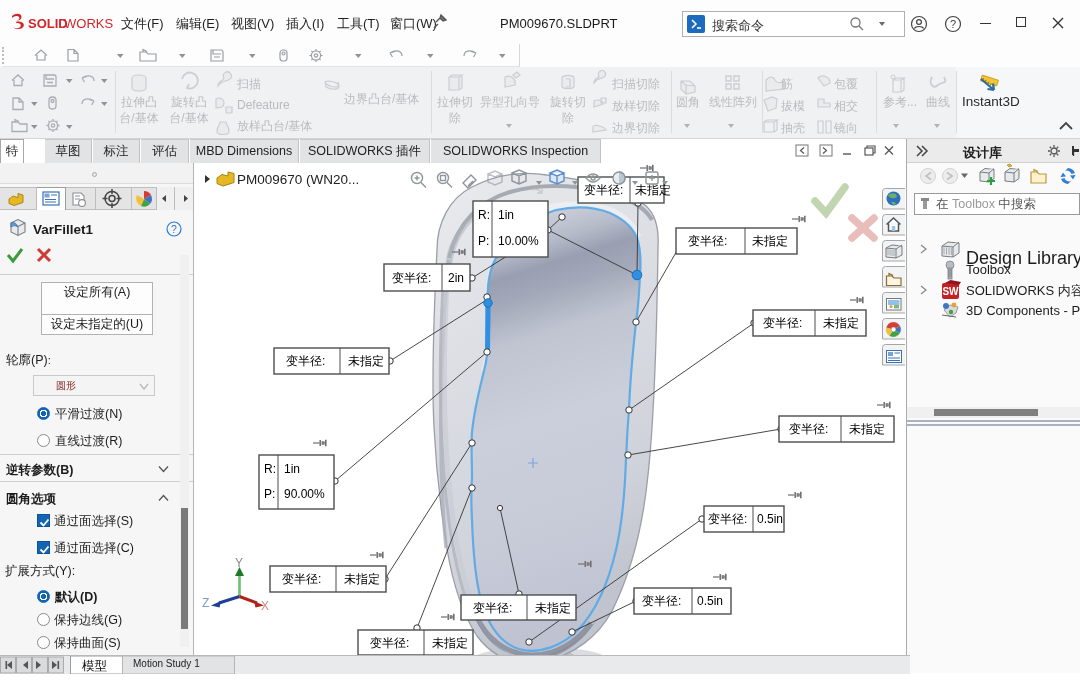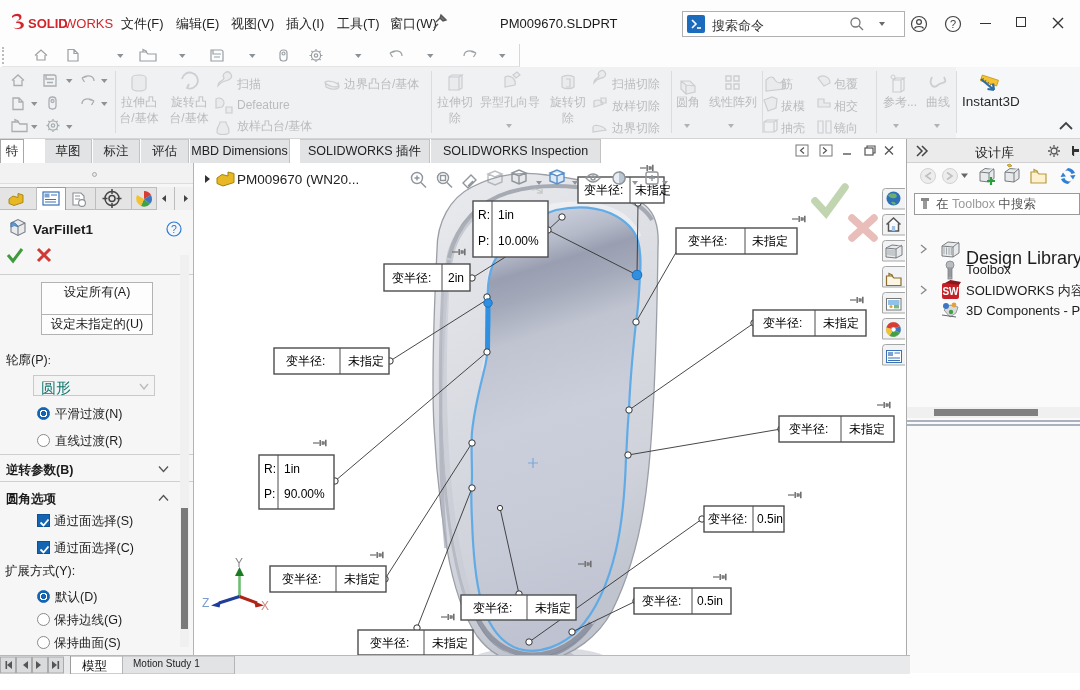--- a/index.html
+++ b/index.html
@@ -186,21 +186,21 @@
       <path d="M2 1.5 v2 M5 2.5 v2 M8 3.5 v2 M11 4.5 v2 M14 5.5 v2" stroke="#8a6d12" stroke-width="0.9" transform="rotate(18)"></path>
       <path d="M-1 3 L12 14 M12 14 l-6.5 -1 M12 14 l-1 -6.5" stroke="#2e6da4" stroke-width="2.2" fill="none"></path>
     </g>
   </svg>
 
   <div class="rlabel rlabelc" style="left:116px;top:27px;width:46px;line-height:16px">拉伸凸<br>台/基体</div>
   <div class="rlabel rlabelc" style="left:166px;top:27px;width:46px;line-height:16px">旋转凸<br>台/基体</div>
   <div class="rlabel" style="left:237px;top:9px">扫描</div>
   <div class="rlabel" style="left:237px;top:31px">Defeature</div>
   <div class="rlabel" style="left:237px;top:51px">放样凸台/基体</div>
-  <div class="rlabel" style="left:344px;top:9px">边界凸台/基体</div>
+  <div class="rlabel" style="left:344px;top:24px">边界凸台/基体</div>
   <div class="rlabel rlabelc" style="left:434px;top:27px;width:42px;line-height:16px">拉伸切<br>除</div>
   <div class="rlabel" style="left:480px;top:27px">异型孔向导</div>
   <div class="rlabel rlabelc" style="left:548px;top:27px;width:40px;line-height:16px">旋转切<br>除</div>
   <div class="rlabel" style="left:612px;top:9px">扫描切除</div>
   <div class="rlabel" style="left:612px;top:31px">放样切除</div>
   <div class="rlabel" style="left:612px;top:53px">边界切除</div>
   <div class="rlabel" style="left:676px;top:27px">圆角</div>
   <div class="rlabel" style="left:709px;top:27px">线性阵列</div>
   <div class="rlabel" style="left:781px;top:9px">筋</div>
   <div class="rlabel" style="left:781px;top:31px">拔模</div>
@@ -219,21 +219,21 @@
   <svg class="abs" style="left:1058px;top:54px" width="16" height="10" viewBox="0 0 16 10">
         <path d="M2 8 L8 2 L14 8" stroke="#444" stroke-width="1.8" fill="none"></path>
       </svg>
 </div>
 
 <div id="tabstrip" class="abs">
   <div class="tab active" style="left:0;width:24px">特征</div>
   <div class="tab" style="left:45px;width:47px">草图</div>
   <div class="tab" style="left:93px;width:47px">标注</div>
   <div class="tab" style="left:141px;width:48px">评估</div>
-  <div class="tab" style="left:190px;width:100px">MBD Dimensions</div>
+  <div class="tab" style="left:190px;width:109px">MBD Dimensions</div>
   <div class="tab" style="left:431px;width:170px">SOLIDWORKS Inspection</div>
   <div class="tab" style="left:300px;width:130px">SOLIDWORKS 插件</div>
 
   <svg class="abs" style="left:795px;top:5px" width="100" height="14" viewBox="0 0 100 14">
     <rect x="1" y="1" width="12" height="11" fill="none" stroke="#777" stroke-width="1"></rect>
         <path d="M9 3.5 L5.5 6.5 L9 9.5" stroke="#555" stroke-width="1.2" fill="none"></path>
     <rect x="25" y="1" width="12" height="11" fill="none" stroke="#777" stroke-width="1"></rect>
         <path d="M28 3.5 L31.5 6.5 L28 9.5" stroke="#555" stroke-width="1.2" fill="none"></path>
     <path d="M48 10 H56" stroke="#555" stroke-width="1.4"></path>
     <rect x="70" y="4" width="8" height="7" fill="none" stroke="#555" stroke-width="1.2"></rect>
@@ -292,21 +292,21 @@
     <path d="M2 9 L7 15 L16 3" stroke="#3d9b3d" stroke-width="3" fill="none"></path>
     <path d="M32 3 L44 15 M44 3 L32 15" stroke="#d03a36" stroke-width="3" fill="none"></path>
   </svg>
   <div class="sepline" style="left:0;top:111px;width:193px;background:#cfcfcf"></div>
 
   <div class="lp-btn" style="left:41px;top:119px;width:112px;height:36px;line-height:19px">设定所有(A)</div>
   <div class="lp-btn" style="left:41px;top:151px;width:112px;height:21px;line-height:19px">设定未指定的(U)</div>
 
   <div class="lp-txt" style="left:6px;top:189px">轮廓(P)<span style="font-size:11px">:</span></div>
   <div class="abs" style="left:33px;top:212px;width:122px;height:21px;border:1px solid #c9c9c9;background:#f4f4f4">
-    <span style="position:absolute;left:7px;top:3px;font-size:15px;color:#0f766e">圆形</span>
+    <span style="position:absolute;left:22px;top:3px;font-size:10px;color:#7f1d1d">圆形</span>
     <svg style="position:absolute;right:5px;top:7px" width="10" height="7" viewBox="0 0 10 7">
           <path d="M1 1 L5 6 L9 1" stroke="#bbb" stroke-width="1.4" fill="none"></path>
         </svg>
   </div>
   <div class="radio sel" style="left:37px;top:244px"></div>
   <div class="lp-txt" style="left:55px;top:243px">平滑过渡(N)</div>
   <div class="radio" style="left:37px;top:271px"></div>
   <div class="lp-txt" style="left:55px;top:270px">直线过渡(R)</div>
 
   <div class="sepline" style="left:0;top:291px;width:193px;background:#cfcfcf"></div>
@@ -323,21 +323,21 @@
   <div class="check" style="left:37px;top:351px"><svg width="13" height="13" viewBox="0 0 13 13">
           <path d="M2.5 6.5 L5.5 9.5 L10.5 3.5" stroke="#fff" stroke-width="1.8" fill="none"></path>
         </svg></div>
   <div class="lp-txt" style="left:54px;top:350px">通过面选择(S)</div>
   <div class="check" style="left:37px;top:378px"><svg width="13" height="13" viewBox="0 0 13 13">
           <path d="M2.5 6.5 L5.5 9.5 L10.5 3.5" stroke="#fff" stroke-width="1.8" fill="none"></path>
         </svg></div>
   <div class="lp-txt" style="left:54px;top:377px">通过面选择(C)</div>
   <div class="lp-txt" style="left:5px;top:400px">扩展方式(Y):</div>
   <div class="radio sel" style="left:37px;top:427px"></div>
-  <div class="lp-txt" style="left:55px;top:426px;font-weight:normal">默认(D)</div>
+  <div class="lp-txt" style="left:55px;top:426px;font-weight:bold">默认(D)</div>
   <div class="radio" style="left:37px;top:450px"></div>
   <div class="lp-txt" style="left:54px;top:449px">保持边线(G)</div>
   <div class="radio" style="left:37px;top:473px"></div>
   <div class="lp-txt" style="left:54px;top:472px">保持曲面(S)</div>
 
   <div class="abs" style="left:180px;top:92px;width:9px;height:392px;background:#f0f0f0"></div>
   <div class="abs" style="left:181px;top:345px;width:7px;height:121px;background:#7a7a7a"></div>
 </div>
 
 <svg id="viewport" class="abs" width="711" height="492" viewBox="0 0 711 492">
@@ -659,21 +659,21 @@
     <rect x="6" y="164" width="5" height="4" fill="#7aa3d4"></rect>
     <path d="M12.5 165 h5.5 M6 170 h12 M6 172.5 h12" stroke="#3a72b5" stroke-width="1"></path>
   </svg>
 </div>
 
 <div id="rpanel" class="abs">
   <div id="rphead"></div>
   <svg class="abs" style="left:8px;top:6px" width="14" height="12" viewBox="0 0 14 12">
         <path d="M2 1 L7 6 L2 11 M7 1 L12 6 L7 11" stroke="#444" stroke-width="1.5" fill="none"></path>
       </svg>
-  <div class="rp-txt" style="left:68px;top:5px;font-weight:normal;font-size:13px">设计库</div>
+  <div class="rp-txt" style="left:56px;top:5px;font-weight:bold;font-size:13px">设计库</div>
   <svg class="abs" style="left:140px;top:5px" width="14" height="14" viewBox="0 0 14 14">
         <circle cx="7" cy="7" r="3" stroke="#555" stroke-width="1.3" fill="none"></circle>
         <path d="M7 1 V3 M7 11 V13 M1 7 H3 M11 7 H13 M2.8 2.8 L4.2 4.2 M9.8 9.8 L11.2 11.2 M11.2 2.8 L9.8 4.2 M4.2 9.8 L2.8 11.2" stroke="#555" stroke-width="1.3"></path>
       </svg>
   <svg class="abs" style="left:160px;top:5px" width="13" height="13" viewBox="0 0 13 13">
         <path d="M5 1 L8 1 L8 6 L11 6 L11 8 L2 8 L2 6 L5 6 Z" fill="#333" transform="rotate(90 6.5 6.5)"></path>
         <path d="M6.5 8 V12" stroke="#333" stroke-width="1.3"></path>
       </svg>
 
   <div id="rptools" class="abs" style="left:0;top:24px;width:173px;height:28px">

